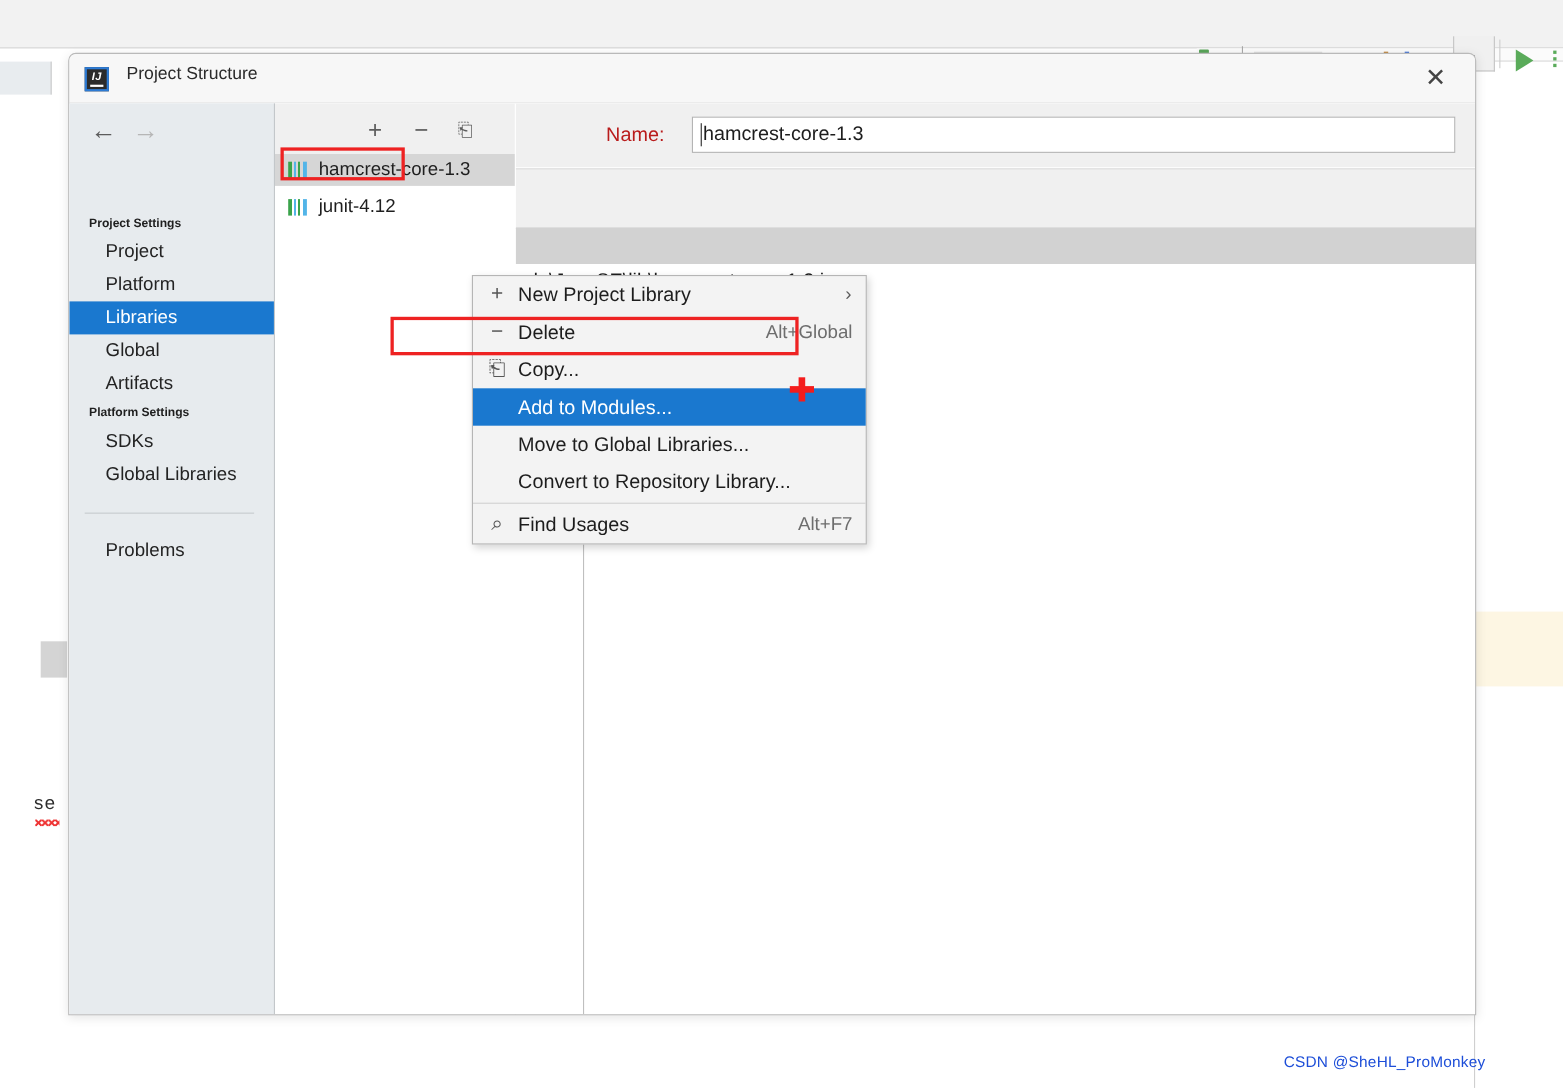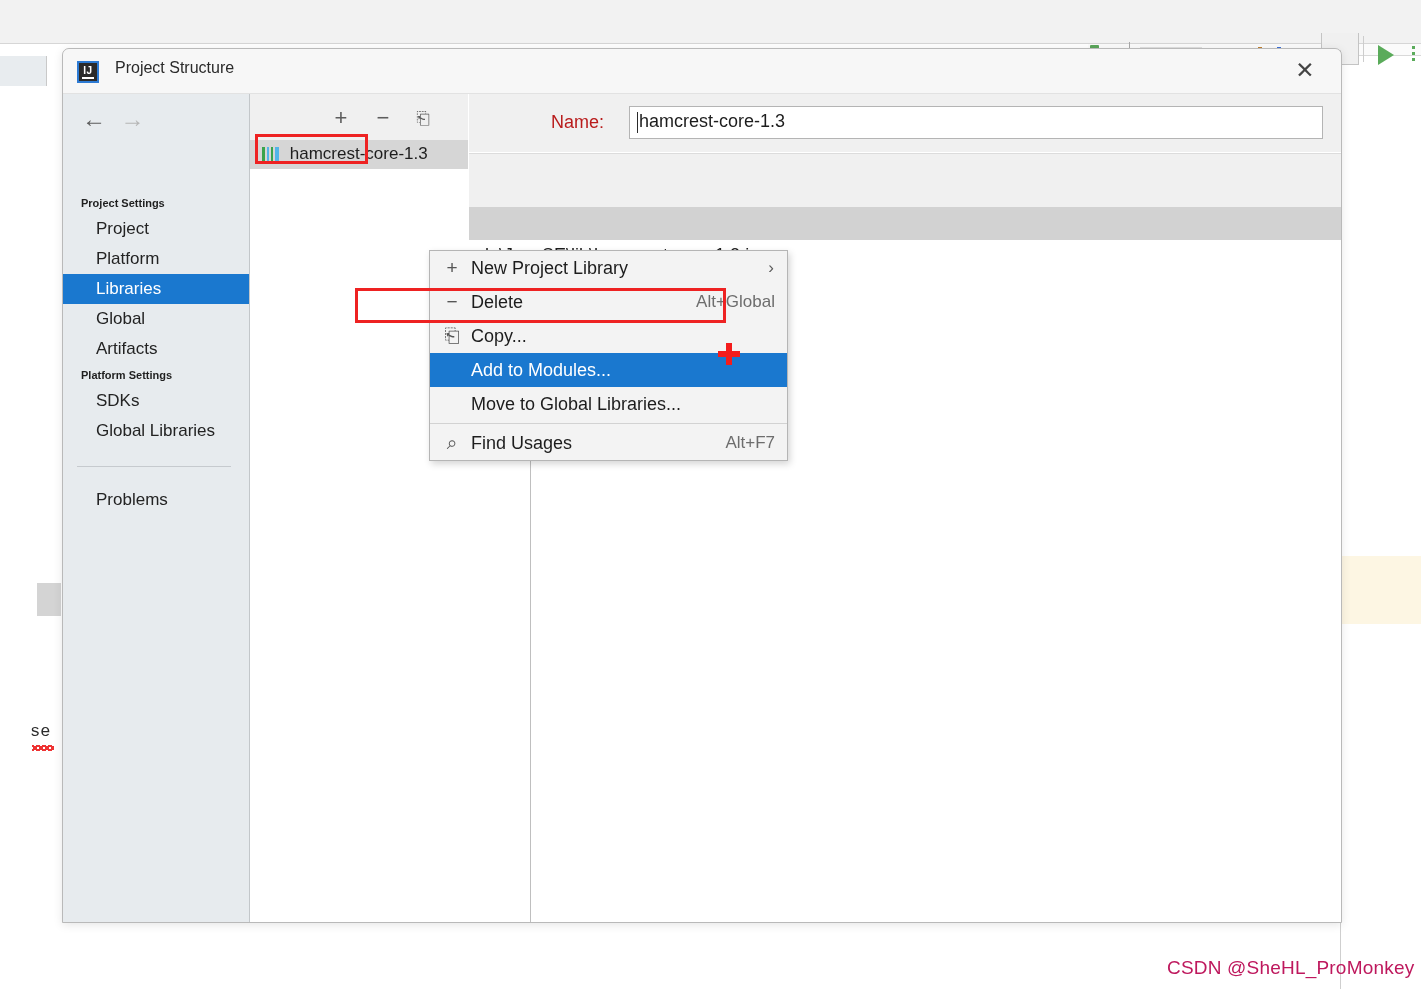--- a/index.html
+++ b/index.html
@@ -100,21 +100,21 @@
   .bg-right-rule {
     position: absolute; left: 1340px; top: 56px; width: 1px; height: 933px; background: #cfcfcf;
   }
   .bg-inner-rule {
     position: absolute; left: 1338px; top: 880px; width: 1px; height: 40px; background: #d5d5d5;
   }
 
   
   .watermark {
     position: absolute; left: 1167px; top: 957px;
-    font-size: 19px; color: #be185d; letter-spacing: .2px;
+    font-size: 14px; color: #1d4ed8; letter-spacing: .2px;
     font-family: "Liberation Sans", sans-serif;
     white-space: nowrap;
   }
 
   
   .dialog {
     position: absolute; left: 62px; top: 48px; width: 1278px; height: 873px;
     background: #f0f0f0;
     border: 1px solid #b9b9b9;
     border-top-left-radius: 7px; border-top-right-radius: 7px;
@@ -123,21 +123,21 @@
   }
   .dlg-titlebar {
     position: relative; height: 44px; background: #f7f7f7;
     border-bottom: 1px solid #e2e2e2;
     border-top-left-radius: 6px; border-top-right-radius: 6px;
   }
   .dlg-appicon {
     position: absolute; left: 14px; top: 12px; width: 22px; height: 22px;
     background: #2b2b2b; border: 2px solid #2d7bd4; box-sizing: border-box;
     color: #ffffff; font-size: 10px; font-weight: bold; line-height: 11px;
-    text-align: center; padding-top: 2px; letter-spacing: .5px;
+    text-align: center; padding-top: 2px; letter-spacing: .5px; font-style: italic;
   }
   .dlg-appicon .bar {
     display: block; width: 12px; height: 2px; background: #fff; margin: 1px auto 0;
   }
   .dlg-title {
     position: absolute; left: 52px; top: 10px;
     font-size: 16px; color: #2a2a2a;
   }
   .dlg-close {
     position: absolute; right: 23px; top: 8px;
@@ -361,20 +361,24 @@
         <div class="lib-toolbar">
           <div class="tb-btn tb-plus">+</div>
           <div class="tb-btn tb-minus">−</div>
           <div class="tb-btn tb-copy">⎗</div>
         </div>
 
         <div class="lib-row first active">
           <span class="lib-icon"></span>
           <span class="lib-label">hamcrest-core-1.3</span>
         </div>
+        <div class="lib-row second">
+          <span class="lib-icon"></span>
+          <span class="lib-label">junit-4.12</span>
+        </div>
       </div>
 
       <div class="detail-pane">
         <div class="detail-name-band">
           <div class="name-label">Name:</div>
           <div class="name-input" placeholder="Library name">hamcrest-core-1.3</div>
           <div class="name-caret"></div>
         </div>
 
         <div class="detail-toolbar"></div>
@@ -399,20 +403,23 @@
         <div class="ctx-item">
           <span class="gly">⎗</span>
           <span class="lbl">Copy...</span>
         </div>
         <div class="ctx-item highlight">
           <span class="lbl">Add to Modules...</span>
         </div>
         <div class="ctx-item">
           <span class="lbl">Move to Global Libraries...</span>
         </div>
+        <div class="ctx-item">
+          <span class="lbl">Convert to Repository Library...</span>
+        </div>
         <div class="ctx-sep"></div>
         <div class="ctx-item">
           <span class="gly">⌕</span>
           <span class="lbl">Find Usages</span>
           <span class="accel">Alt+F7</span>
         </div>
       </div>
 
     </div>
   </div>

